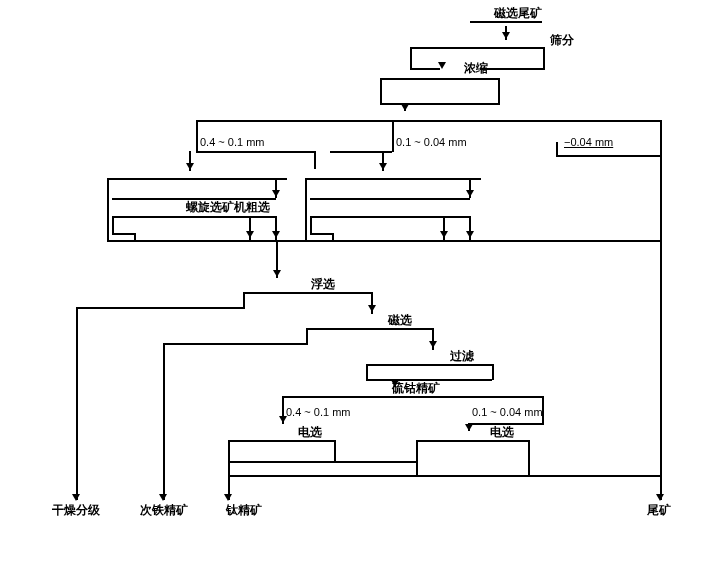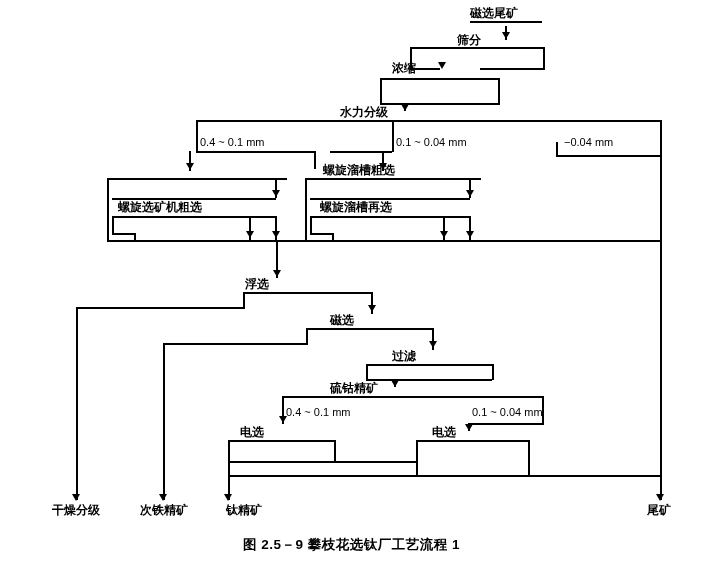--- a/index.html
+++ b/index.html
@@ -27,21 +27,21 @@
   .vline {
     position: absolute;
     background: #000;
     width: 2px;
   }
   .node {
     position: absolute;
     font-size: 12px;
     line-height: 14px;
     white-space: nowrap;
-    text-align: left;
+    text-align: right;
     font-weight: bold;
   }
   .node.underlined {
     border-bottom: 2px solid #000;
     padding-bottom: 1px;
   }
   .label {
     position: absolute;
     font-size: 11px;
     line-height: 13px;
@@ -76,46 +76,45 @@
 </head>
 <body>
 
 <div id="sheet">
 
   <div class="node underlined" style="left:470px; top:6px; width:72px;">磁选尾矿</div>
 
   <div class="vline" style="left:505px; top:26px; height:14px;"></div>
   <div class="arrow-down" style="left:502px; top:32px;"></div>
 
-  <div class="node" style="left:457px; top:33px; width:100px;">筛分</div>
+  <div class="node" style="left:474px; top:33px; width:100px;">筛分</div>
 
   <div class="hline" style="left:410px; top:47px; width:135px;"></div>
 
   <div class="vline" style="left:410px; top:47px; height:22px;"></div>
   <div class="hline" style="left:410px; top:68px; width:30px;"></div>
 
   <div class="vline" style="left:543px; top:47px; height:22px;"></div>
   <div class="hline" style="left:480px; top:68px; width:65px;"></div>
   <div class="arrow-down" style="left:438px; top:62px;"></div>
 
   <div class="node" style="left:392px; top:61px; width:96px;">浓缩</div>
   <div class="hline" style="left:380px; top:78px; width:120px;"></div>
   <div class="vline" style="left:380px; top:78px; height:26px;"></div>
   <div class="vline" style="left:498px; top:78px; height:26px;"></div>
   <div class="hline" style="left:380px; top:103px; width:120px;"></div>
 
   <div class="vline" style="left:404px; top:103px; height:8px;"></div>
   <div class="arrow-down" style="left:401px; top:104px;"></div>
-  <div class="node" style="left:340px; top:105px; width:130px;">水力分级</div>
 
   <div class="hline" style="left:196px; top:120px; width:466px;"></div>
 
   <div class="label" style="left:200px; top:136px;">0.4 ~ 0.1 mm</div>
   <div class="label" style="left:396px; top:136px;">0.1 ~ 0.04 mm</div>
-  <div class="label" style="left:564px; top:136px;">−0.04 mm</div>
+  <div class="label" style="left:564px; top:136px;text-decoration:underline;">−0.04 mm</div>
 
   <div class="vline" style="left:196px; top:120px; height:32px;"></div>
   <div class="hline" style="left:196px; top:151px; width:118px;"></div>
   <div class="vline" style="left:314px; top:151px; height:18px;"></div>
   <div class="arrow-down" style="left:186px; top:163px;"></div>
 
   <div class="vline" style="left:189px; top:151px; height:20px;"></div>
 
   <div class="vline" style="left:392px; top:120px; height:32px;"></div>
   <div class="hline" style="left:330px; top:151px; width:62px;"></div>
@@ -136,28 +135,26 @@
   <div class="node" style="left:118px; top:200px; width:152px;">螺旋选矿机粗选</div>
   <div class="hline" style="left:112px; top:216px; width:164px;"></div>
   <div class="vline" style="left:112px; top:216px; height:18px;"></div>
   <div class="hline" style="left:112px; top:233px; width:22px;"></div>
   <div class="vline" style="left:134px; top:233px; height:8px;"></div>
   <div class="vline" style="left:249px; top:216px; height:24px;"></div>
   <div class="arrow-down" style="left:246px; top:231px;"></div>
   <div class="vline" style="left:275px; top:216px; height:24px;"></div>
   <div class="arrow-down" style="left:272px; top:231px;"></div>
 
-  <div class="node" style="left:323px; top:163px; width:120px;">螺旋溜槽粗选</div>
   <div class="hline" style="left:305px; top:178px; width:176px;"></div>
   <div class="vline" style="left:305px; top:178px; height:62px;"></div>
   <div class="vline" style="left:469px; top:178px; height:20px;"></div>
   <div class="arrow-down" style="left:466px; top:190px;"></div>
   <div class="hline" style="left:310px; top:198px; width:160px;"></div>
 
-  <div class="node" style="left:320px; top:200px; width:132px;">螺旋溜槽再选</div>
   <div class="hline" style="left:310px; top:216px; width:160px;"></div>
   <div class="vline" style="left:310px; top:216px; height:18px;"></div>
   <div class="hline" style="left:310px; top:233px; width:22px;"></div>
   <div class="vline" style="left:332px; top:233px; height:8px;"></div>
   <div class="vline" style="left:443px; top:216px; height:24px;"></div>
   <div class="arrow-down" style="left:440px; top:231px;"></div>
   <div class="vline" style="left:469px; top:216px; height:24px;"></div>
   <div class="arrow-down" style="left:466px; top:231px;"></div>
 
   <div class="hline" style="left:107px; top:240px; width:555px;"></div>
@@ -219,14 +216,13 @@
 
   <div class="arrow-down" style="left:159px; top:494px;"></div>
   <div class="product" style="left:124px; top:503px; width:80px;">次铁精矿</div>
 
   <div class="arrow-down" style="left:224px; top:494px;"></div>
   <div class="product" style="left:204px; top:503px; width:80px;">钛精矿</div>
 
   <div class="arrow-down" style="left:656px; top:494px;"></div>
   <div class="product" style="left:634px; top:503px; width:50px;">尾矿</div>
 
-  <div class="caption" style="top:536px;">图 2.5－9   攀枝花选钛厂工艺流程 1</div>
 </div>
 
 </body></html>

